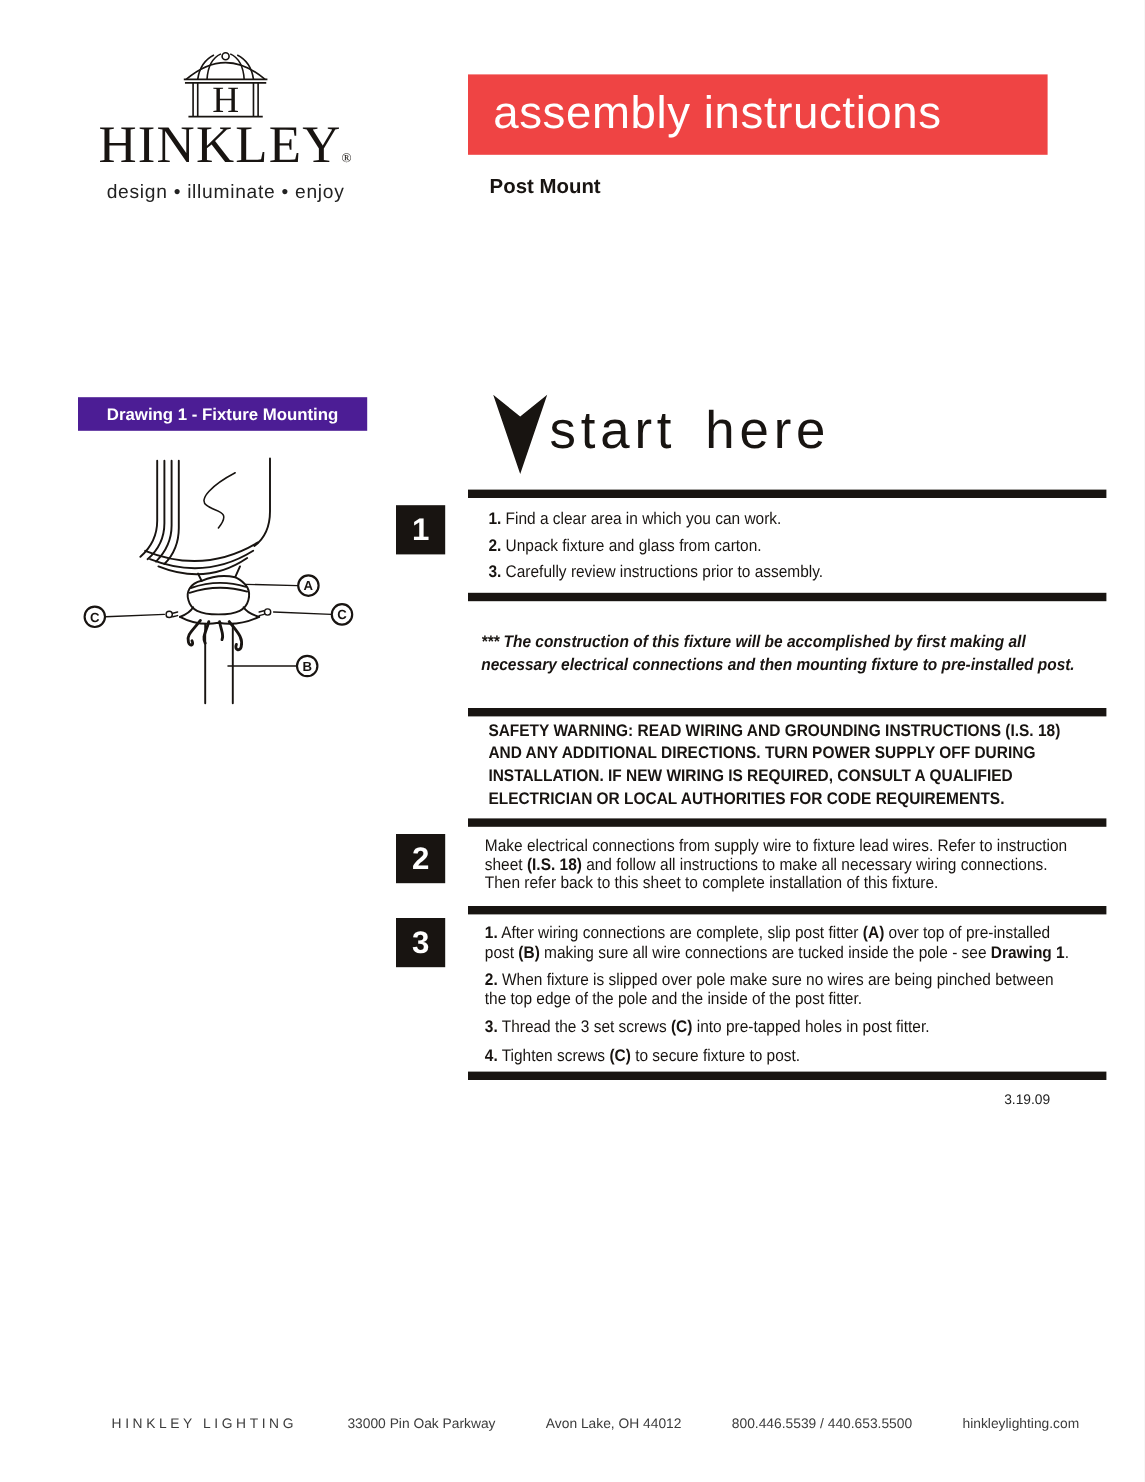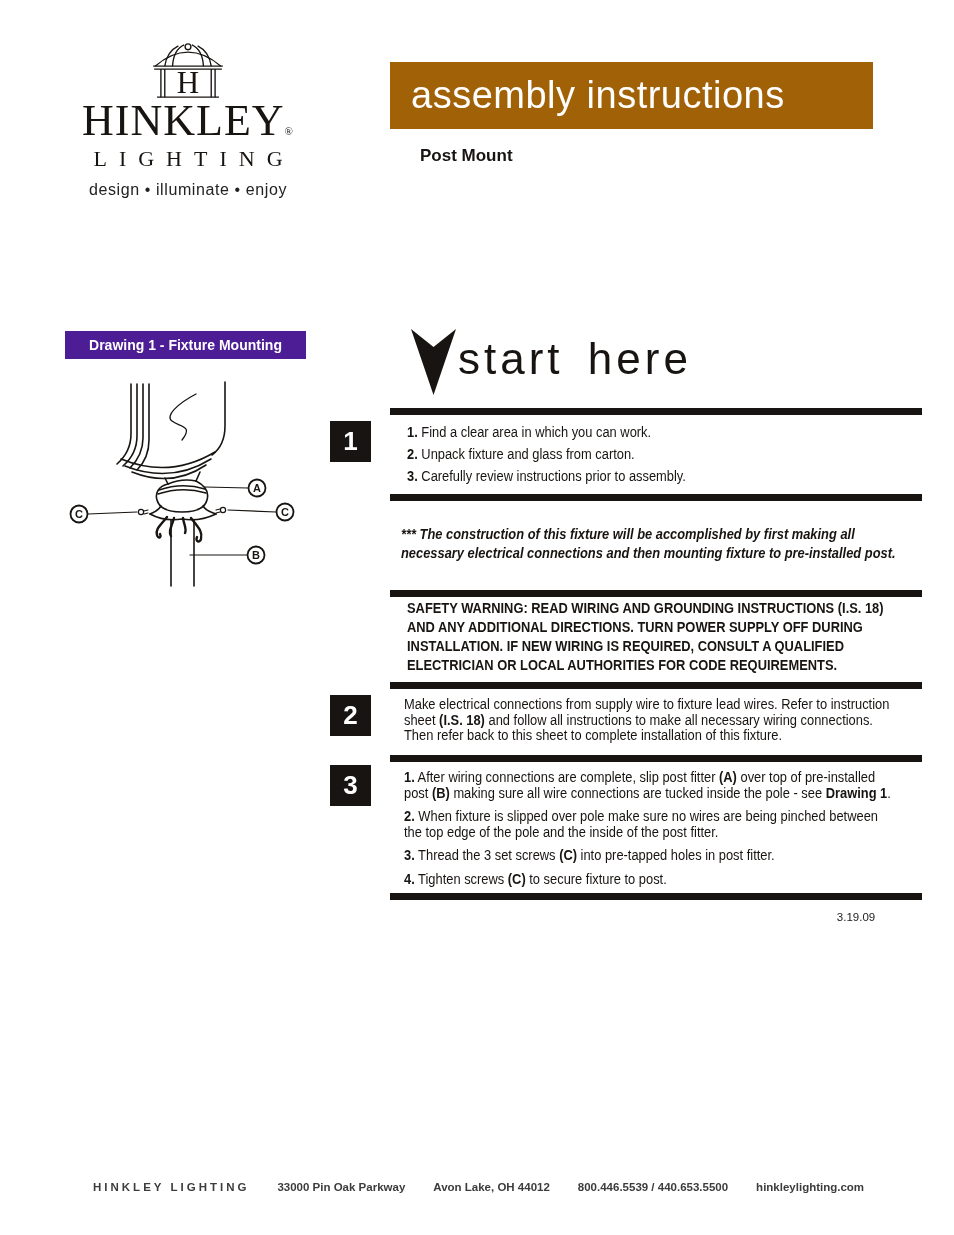--- a/index.html
+++ b/index.html
@@ -9,24 +9,24 @@
     margin:0 auto;
   }
   
   .logo{position:absolute;left:68px;top:42px;width:240px;text-align:center;}
   .lantern{display:block;margin:0 auto;width:92px;height:60px;}
   .brand{font-family:"Liberation Serif",serif;font-size:44px;letter-spacing:1px;line-height:1;margin-top:-3px;white-space:nowrap;}
   .brand .reg{font-size:11px;vertical-align:baseline;}
   .sub{font-family:"Liberation Serif",serif;font-size:22px;letter-spacing:12px;padding-left:12px;margin-top:3px;white-space:nowrap;}
   .tagline{font-size:16px;letter-spacing:0.6px;margin-top:9px;color:#222;white-space:nowrap;}
   
-  .banner{position:absolute;left:390px;top:62px;width:483px;height:67px;background:#a16207;
+  .banner{position:absolute;left:390px;top:62px;width:483px;height:67px;background:#ef4444;
     color:#fff;display:flex;align-items:center;padding-left:21px;box-sizing:border-box;
     font-size:38px;letter-spacing:0.5px;font-weight:400;}
-  .subtitle{position:absolute;left:420px;top:146px;font-size:17px;font-weight:700;}
+  .subtitle{position:absolute;left:408px;top:146px;font-size:17px;font-weight:700;}
   
   .drawing-label{position:absolute;left:65px;top:331px;width:241px;height:28px;background:#4c1d95;
     color:#fff;font-size:14px;font-weight:700;display:flex;align-items:center;justify-content:center;}
   .fixture{position:absolute;left:55px;top:378px;width:260px;height:220px;}
   .fixture .callout-letter{font-size:11px;font-weight:700;font-family:"Liberation Sans",sans-serif;}
   
   .start-arrow{position:absolute;left:410px;top:328px;width:47px;height:68px;}
   .start-here{position:absolute;left:458px;top:334px;font-size:44px;letter-spacing:4px;word-spacing:8px;font-weight:400;}
   
   .rule{position:absolute;left:390px;width:532px;height:7px;background:#181411;}
@@ -38,22 +38,22 @@
   
   .block{position:absolute;transform:scaleX(0.92);transform-origin:left top;white-space:nowrap;}
   .step1{left:407px;top:421px;font-size:14px;line-height:22px;}
   .note{left:401px;top:525px;font-size:14px;font-weight:700;font-style:italic;line-height:18.5px;}
   .safety{left:407px;top:599px;font-size:14px;font-weight:700;line-height:19px;}
   .step2{left:404px;top:697px;font-size:14px;line-height:15.5px;}
   .step3{left:404px;top:770px;font-size:14px;line-height:15.5px;}
   .step3 .item{margin-bottom:8px;}
   .date{position:absolute;left:790px;top:911px;width:132px;text-align:center;font-size:11.5px;color:#222;}
   
-  .footer{position:absolute;left:93px;top:1181px;width:780px;display:flex;gap:28px;
-    font-size:11.5px;color:#3c3c3c;white-space:nowrap;font-weight:bold;}
+  .footer{position:absolute;left:93px;top:1181px;width:780px;display:flex;gap:42px;
+    font-size:11.5px;color:#3c3c3c;white-space:nowrap;}
   .footer .fbrand{letter-spacing:3px;}
 </style>
 </head>
 <body>
 
 <div class="page">
 
   <div class="logo">
     <svg class="lantern" viewBox="0 0 92 62">
       <g fill="none" stroke="#181411" stroke-width="1.4">
@@ -67,21 +67,20 @@
         <circle cx="46" cy="5" r="3"></circle>
         <path d="M18,28 L18,57"></path>
           <path d="M22,28 L22,57"></path>
         <path d="M70,28 L70,57"></path>
           <path d="M74,28 L74,57"></path>
         <path d="M14,57 L78,57"></path>
       </g>
       <text x="46" y="53" text-anchor="middle" font-family="Liberation Serif, serif" font-size="32" fill="#181411">H</text>
     </svg>
     <div class="brand"><span>HINKLEY</span><span class="reg">®</span></div>
-    <div class="sub">LIGHTING</div>
     <div class="tagline">design • illuminate • enjoy</div>
   </div>
 
   <div class="banner">
     <span>assembly instructions</span>
   </div>
   <div class="subtitle">Post Mount</div>
 
   <div class="drawing-label">Drawing 1 - Fixture Mounting</div>
   <svg class="fixture" viewBox="0 0 260 220">

